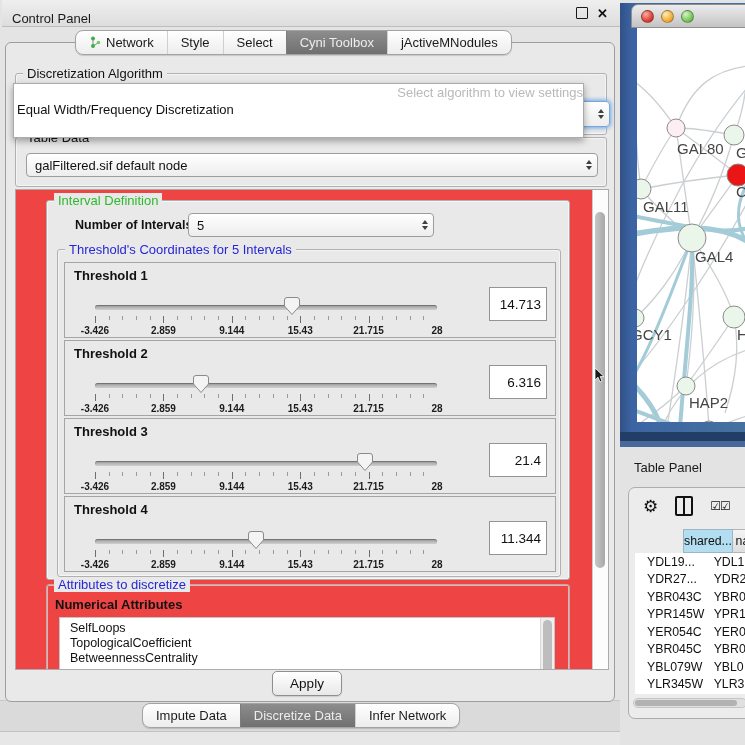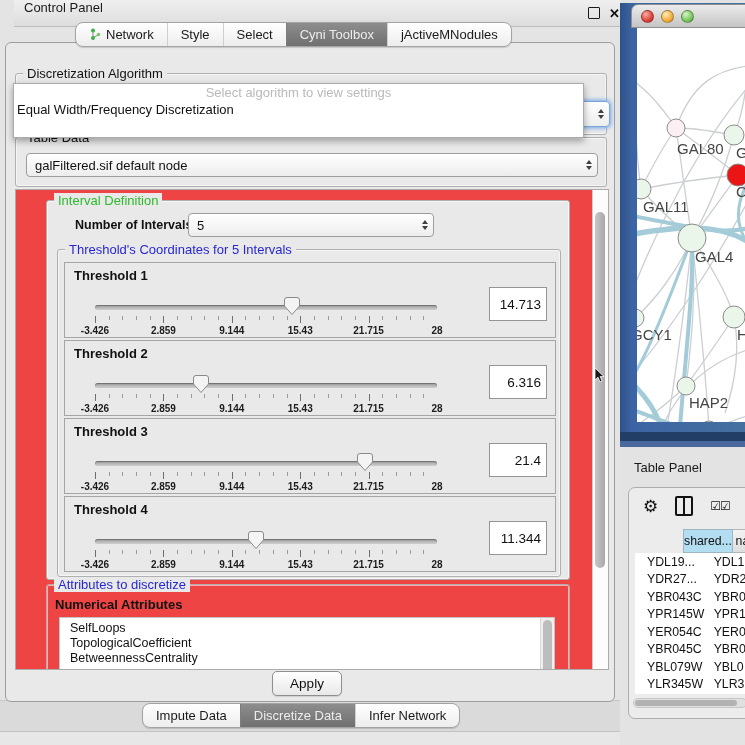--- a/index.html
+++ b/index.html
@@ -2,51 +2,51 @@
 <html><head>
 <meta charset="utf-8">
 <style>
   html,body{margin:0;padding:0;}
   body{font-family:"Liberation Sans",sans-serif;font-size:13px;color:#111;background:#e3e3e3;}
   .screen{position:relative;width:745px;height:745px;overflow:hidden;background:#e3e3e3;}
   .abs{position:absolute;}
 
   
   .cp{left:0;top:0;width:620px;height:745px;background:#e4e4e4;}
-  .cp-titlebar{left:14px;top:0;width:620px;height:26px;background:linear-gradient(#efefef,#dddddd);border-bottom:1px solid #bdbdbd;display:flex;align-items:flex-start;}
+  .cp-titlebar{left:2px;top:0;width:620px;height:26px;background:linear-gradient(#efefef,#dddddd);border-bottom:1px solid #bdbdbd;display:flex;align-items:flex-end;}
   .cp-title{margin-left:10px;font-size:13px;color:#1a1a1a;}
   .cp-win-icons{position:absolute;right:14px;top:0;height:26px;display:flex;align-items:center;gap:9px;}
   .float-icon{width:10px;height:10px;border:1.6px solid #1a1a1a;border-radius:1px;}
   .close-icon{font-size:13px;font-weight:bold;color:#111;line-height:1;}
 
   .tabstrip{display:flex;border:1px solid #a3a3a3;border-radius:8px;overflow:hidden;background:linear-gradient(#ffffff,#ededed);box-shadow:0 1px 1px rgba(0,0,0,.15);}
   .tab{padding:0 13px;height:23px;display:flex;align-items:center;gap:5px;font-size:13px;color:#1a1a1a;border-left:1px solid #cfcfcf;white-space:nowrap;}
   .tab:first-child{border-left:none;}
   .tab.sel{background:linear-gradient(#8d8d8d,#707070);color:#ededed;border-left-color:#7c7c7c;}
-  .top-tabs{left:75px;top:22px;z-index:6;text-align:right;}
+  .top-tabs{left:75px;top:30px;z-index:6;text-align:right;}
   .bottom-tabs{left:142px;top:703px;z-index:6;}
 
   .cp-main{left:5px;top:42px;width:608px;height:658px;background:#e9e9e9;border:1px solid #9e9e9e;border-radius:6px;}
   .cp-bottom{left:0;top:700px;width:620px;height:45px;background:#dadada;border-top:1px solid #c9c9c9;}
   .cp-bottom-lower{left:0;top:731px;width:620px;height:14px;background:#e7e7e7;border-top:1px solid #c2c2c2;}
 
   .grp{position:absolute;border:1px solid #b0b0b0;border-radius:3px;box-shadow:inset 0 0 0 1px rgba(255,255,255,.55);}
   .grp-ttl{position:absolute;top:-8px;left:7px;background:#e9e9e9;padding:0 4px;font-size:13px;line-height:15px;white-space:nowrap;}
   .ttl-green{color:#2dbb2d;}
   .ttl-blue{color:#2626d6;}
 
   .combo{position:absolute;background:linear-gradient(#ffffff,#ededed);border:1px solid #9d9d9d;border-radius:4px;font-size:13px;display:flex;align-items:center;padding:0 22px 0 8px;box-sizing:border-box;}
   .stepper{position:absolute;right:5px;top:50%;transform:translateY(-50%);display:flex;flex-direction:column;gap:2px;}
   .tri-up{width:0;height:0;border-left:3.5px solid transparent;border-right:3.5px solid transparent;border-bottom:4.5px solid #3f3f3f;}
   .tri-down{width:0;height:0;border-left:3.5px solid transparent;border-right:3.5px solid transparent;border-top:4.5px solid #3f3f3f;}
 
   
   .popup{left:7px;top:40px;width:569px;height:53px;background:#ffffff;border:1px solid #ababab;box-shadow:0 3px 7px rgba(0,0,0,.35);z-index:9;}
   .popup-row{height:17px;line-height:17px;font-size:13px;padding-left:3px;}
-  .popup-ph{text-align:center;color:#b9b9b9;padding-left:0;}
+  .popup-ph{text-align:right;color:#b9b9b9;padding-left:0;}
   .popup-bold{font-weight:bold;}
 
   
   .combo-frag{left:572px;top:58px;width:30px;height:24px;border-radius:0 4px 4px 0;background:linear-gradient(#fff,#ededed);border:1px solid #7aa7d8;box-shadow:0 0 4px 1px #6ea5e8;z-index:2;}
 
   
   .scrollpane{left:9px;top:146px;width:592px;height:479px;border:1px solid #ababab;background:#ef4444;overflow:hidden;}
   .vscroll{position:absolute;right:0;top:0;bottom:0;width:15px;background:#fcfcfc;border-left:1px solid #cccccc;}
   .vscroll-thumb{position:absolute;left:2px;top:22px;width:10px;height:356px;border-radius:6px;background:linear-gradient(to right,#c6c6c6,#a8a8a8);}
 

